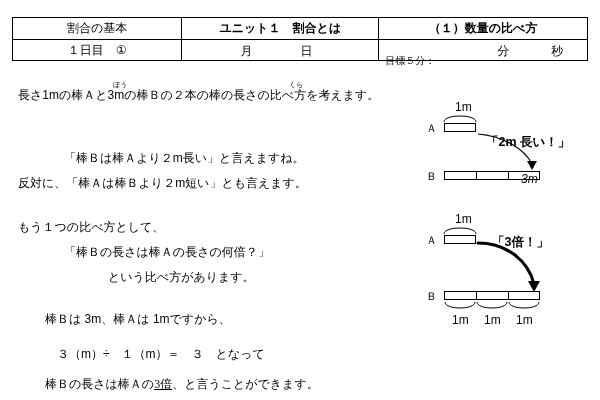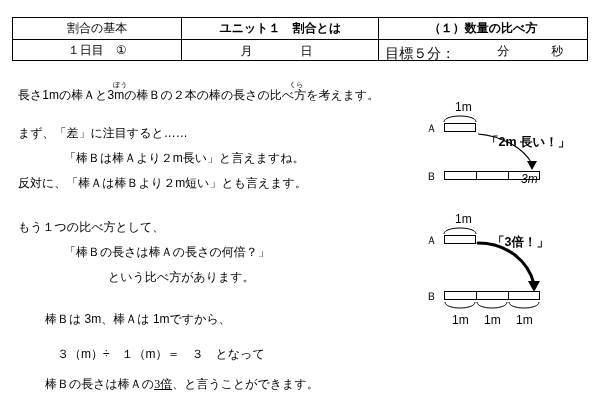--- a/index.html
+++ b/index.html
@@ -28,21 +28,21 @@
   }
   .hdr .c1{width:168px;}
   .hdr .c2{width:196px;}
   .hdr .c3{width:208px;}
   .bold{font-weight:bold;font-size:12.5px;}
   .row2 td{height:20px;}
 
   .r2c2 , .r2c3{position:relative;}
   .r2c2 span.m{position:absolute;left:58px;top:3px;}
   .r2c2 span.d{position:absolute;left:118px;top:3px;}
-  .r2c3 .goal{position:absolute;left:6px;top:5px;font-size:14px;}
+  .r2c3 .goal{position:absolute;left:6px;top:14px;font-size:10px;}
   .r2c3 .fun{position:absolute;left:118px;top:3px;}
   .r2c3 .byo{position:absolute;left:172px;top:3px;}
 
   
   .t{position:absolute;font-size:12px;white-space:nowrap;line-height:1;}
   .ruby{position:absolute;font-size:7px;white-space:nowrap;}
 
   .ul{ text-decoration:underline; }
 
   
@@ -84,21 +84,20 @@
         <span class="byo">秒</span>
       </td>
     </tr>
   </tbody>
     </table>
 
   <div class="ruby" style="left:113px;top:80px;">ぼう</div>
   <div class="ruby" style="left:289px;top:80px;">くら</div>
   <div class="t" style="left:18px;top:89px;">長さ1mの棒Ａと3mの棒Ｂの２本の棒の長さの比べ方を考えます。</div>
 
-  <div class="t" style="left:18px;top:127px;">まず、「差」に注目すると……</div>
   <div class="t" style="left:64px;top:152px;">「棒Ｂは棒Ａより２m長い」と言えますね。</div>
   <div class="t" style="left:18px;top:177px;">反対に、「棒Ａは棒Ｂより２m短い」とも言えます。</div>
 
   <div class="t" style="left:18px;top:221px;">もう１つの比べ方として、</div>
   <div class="t" style="left:108px;top:271px;">という比べ方があります。</div>
   <div class="t" style="left:64px;top:246px;">「棒Ｂの長さは棒Ａの長さの何倍？」</div>
 
   <div class="t" style="left:45px;top:313px;">棒Ｂは 3m、棒Ａは 1mですから、</div>
   <div class="t" style="left:57px;top:348px;">３（m）÷　１（m）＝　３　となって</div>
 

